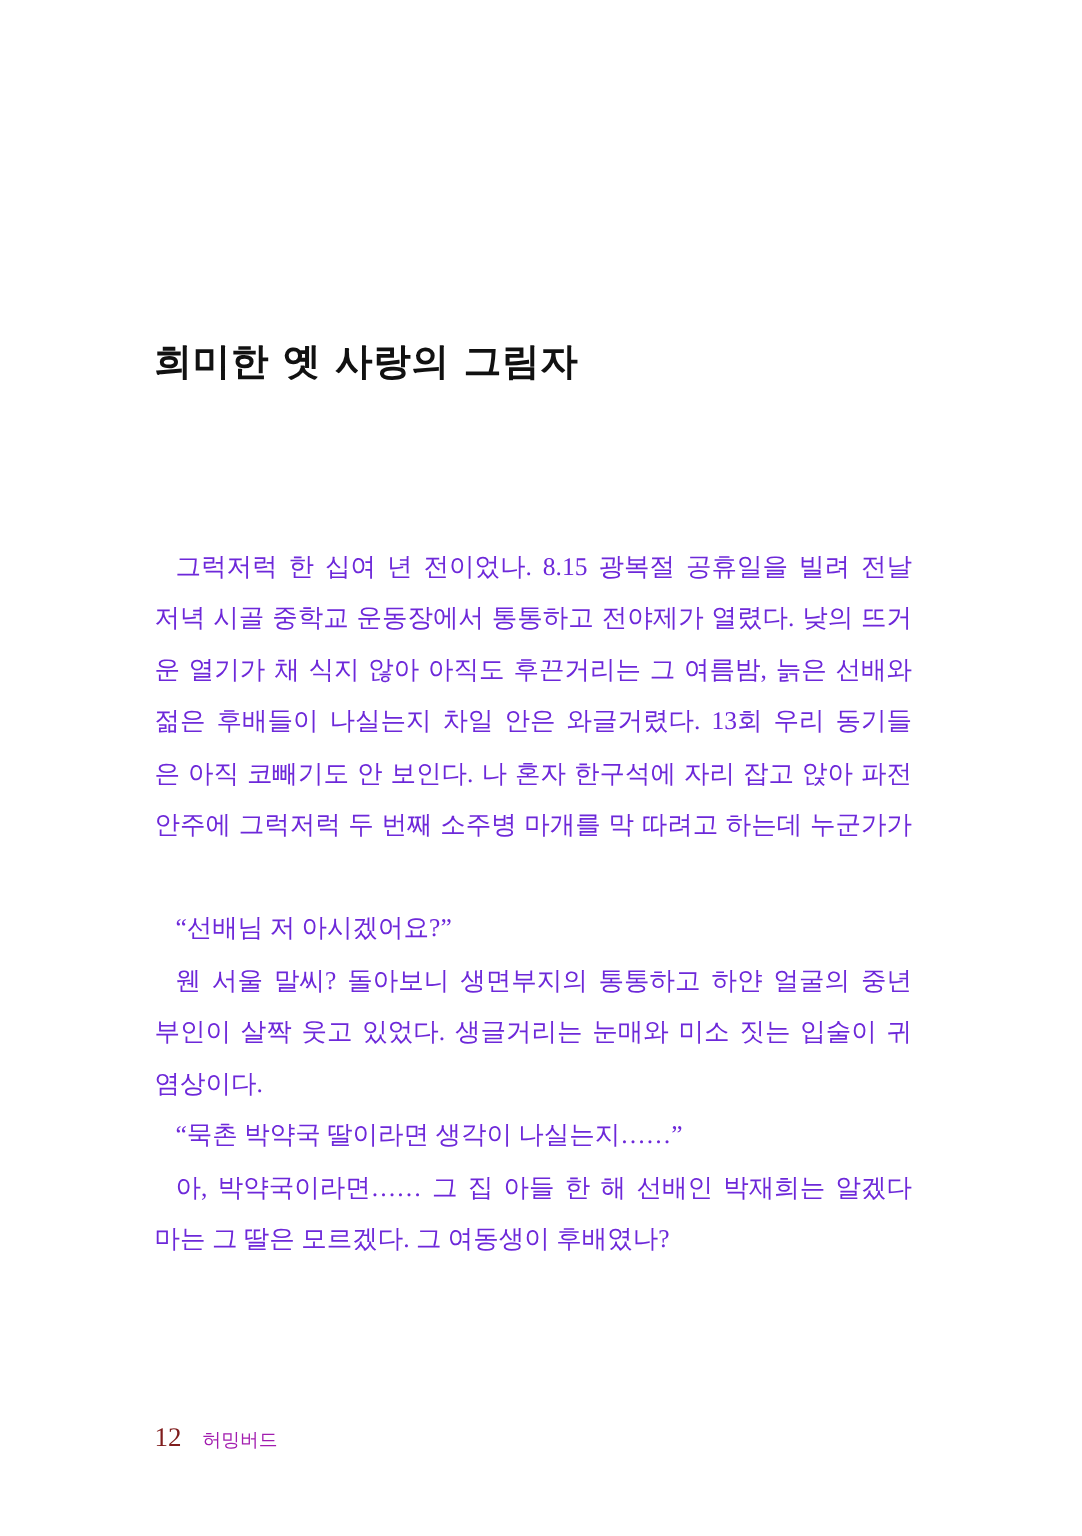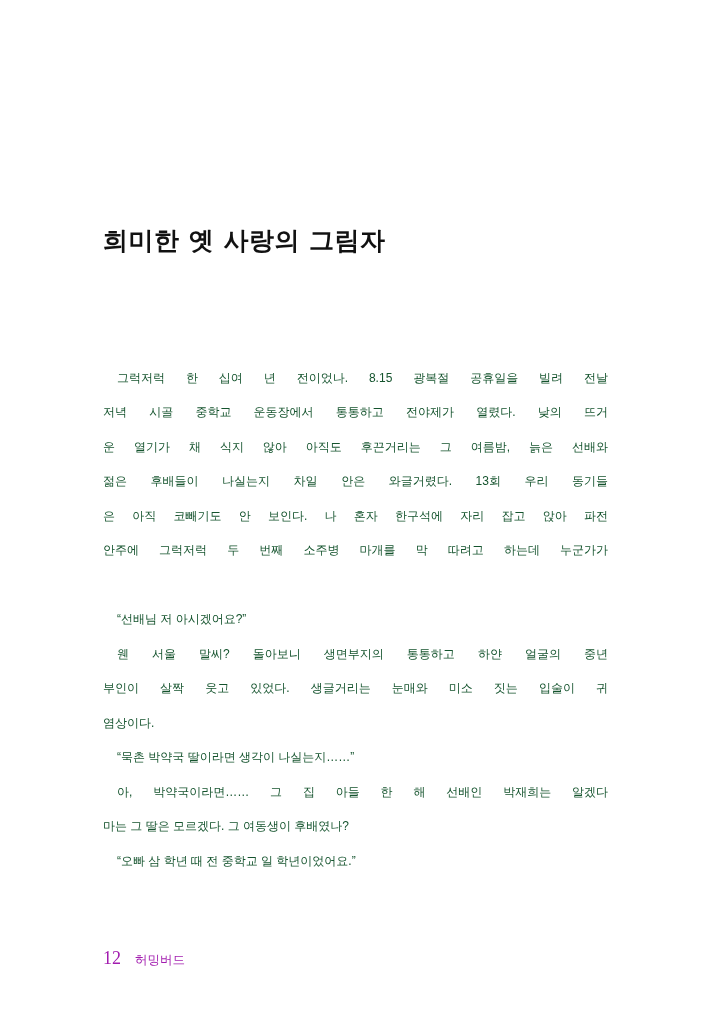--- a/index.html
+++ b/index.html
@@ -5,27 +5,27 @@
     html, body { margin:0; padding:0; background:#ffffff; }
     body { width:721px; height:1024px; position:relative; overflow:hidden; }
     .page { position:absolute; left:0; top:0; width:721px; height:888px; background:#ffffff; }
     .title {
       position:absolute; left:103px; top:224px;
       font-family:"DejaVu Serif", serif; font-weight:bold;
       font-size:25px; color:#111111; letter-spacing:0.5px; white-space:nowrap;
     }
     .line {
       position:absolute; left:103px; width:505px;
-      font-family:Liberation Sans, sans-serif; font-size:12px; color:#14532d;
+      font-family:Liberation Serif, serif; font-size:17px; color:#6d28d9;
       white-space:nowrap; line-height:20px;
     }
     .line.just { text-align:justify; text-align-last:justify; }
     .indent { left:117px; width:491px; }
     .footer { position:absolute; left:103px; top:948px; white-space:nowrap; }
-    .pnum { font-family:"Liberation Serif", serif; font-size:18px; color:#a21caf; }
+    .pnum { font-family:"Liberation Serif", serif; font-size:18px; color:#7f1d1d; }
     .book { font-family:"DejaVu Serif", serif; font-size:12.5px; color:#a21caf; margin-left:10px; }
   </style>
 </head>
 <body>
 
 <div class="page">
 
   <div class="title">희미한 옛 사랑의 그림자</div>
 
   <div class="line just indent" style="top:368px">그럭저럭 한 십여 년 전이었나. 8.15 광복절 공휴일을 빌려 전날</div>
@@ -34,20 +34,19 @@
   <div class="line just" style="top:471px">젊은 후배들이 나실는지 차일 안은 와글거렸다. 13회 우리 동기들</div>
   <div class="line just" style="top:540px">안주에 그럭저럭 두 번째 소주병 마개를 막 따려고 하는데 누군가가</div>
   <div class="line just" style="top:506px">은 아직 코빼기도 안 보인다. 나 혼자 한구석에 자리 잡고 앉아 파전</div>
   <div class="line indent" style="top:609px">“선배님 저 아시겠어요?”</div>
   <div class="line just" style="top:678px">부인이 살짝 웃고 있었다. 생글거리는 눈매와 미소 짓는 입술이 귀</div>
   <div class="line just indent" style="top:644px">웬 서울 말씨? 돌아보니 생면부지의 통통하고 하얀 얼굴의 중년</div>
   <div class="line" style="top:713px">염상이다.</div>
   <div class="line indent" style="top:747px">“묵촌 박약국 딸이라면 생각이 나실는지……”</div>
   <div class="line just indent" style="top:782px">아, 박약국이라면…… 그 집 아들 한 해 선배인 박재희는 알겠다</div>
   <div class="line" style="top:816px">마는 그 딸은 모르겠다. 그 여동생이 후배였나?</div>
-  <div class="line indent" style="top:851px">“오빠 삼 학년 때 전 중학교 일 학년이었어요.”</div>
 
   <div class="footer">
     <span class="pnum">12</span>
     <span class="book">허밍버드</span>
   </div>
 
 </div>
 
 </body></html>

